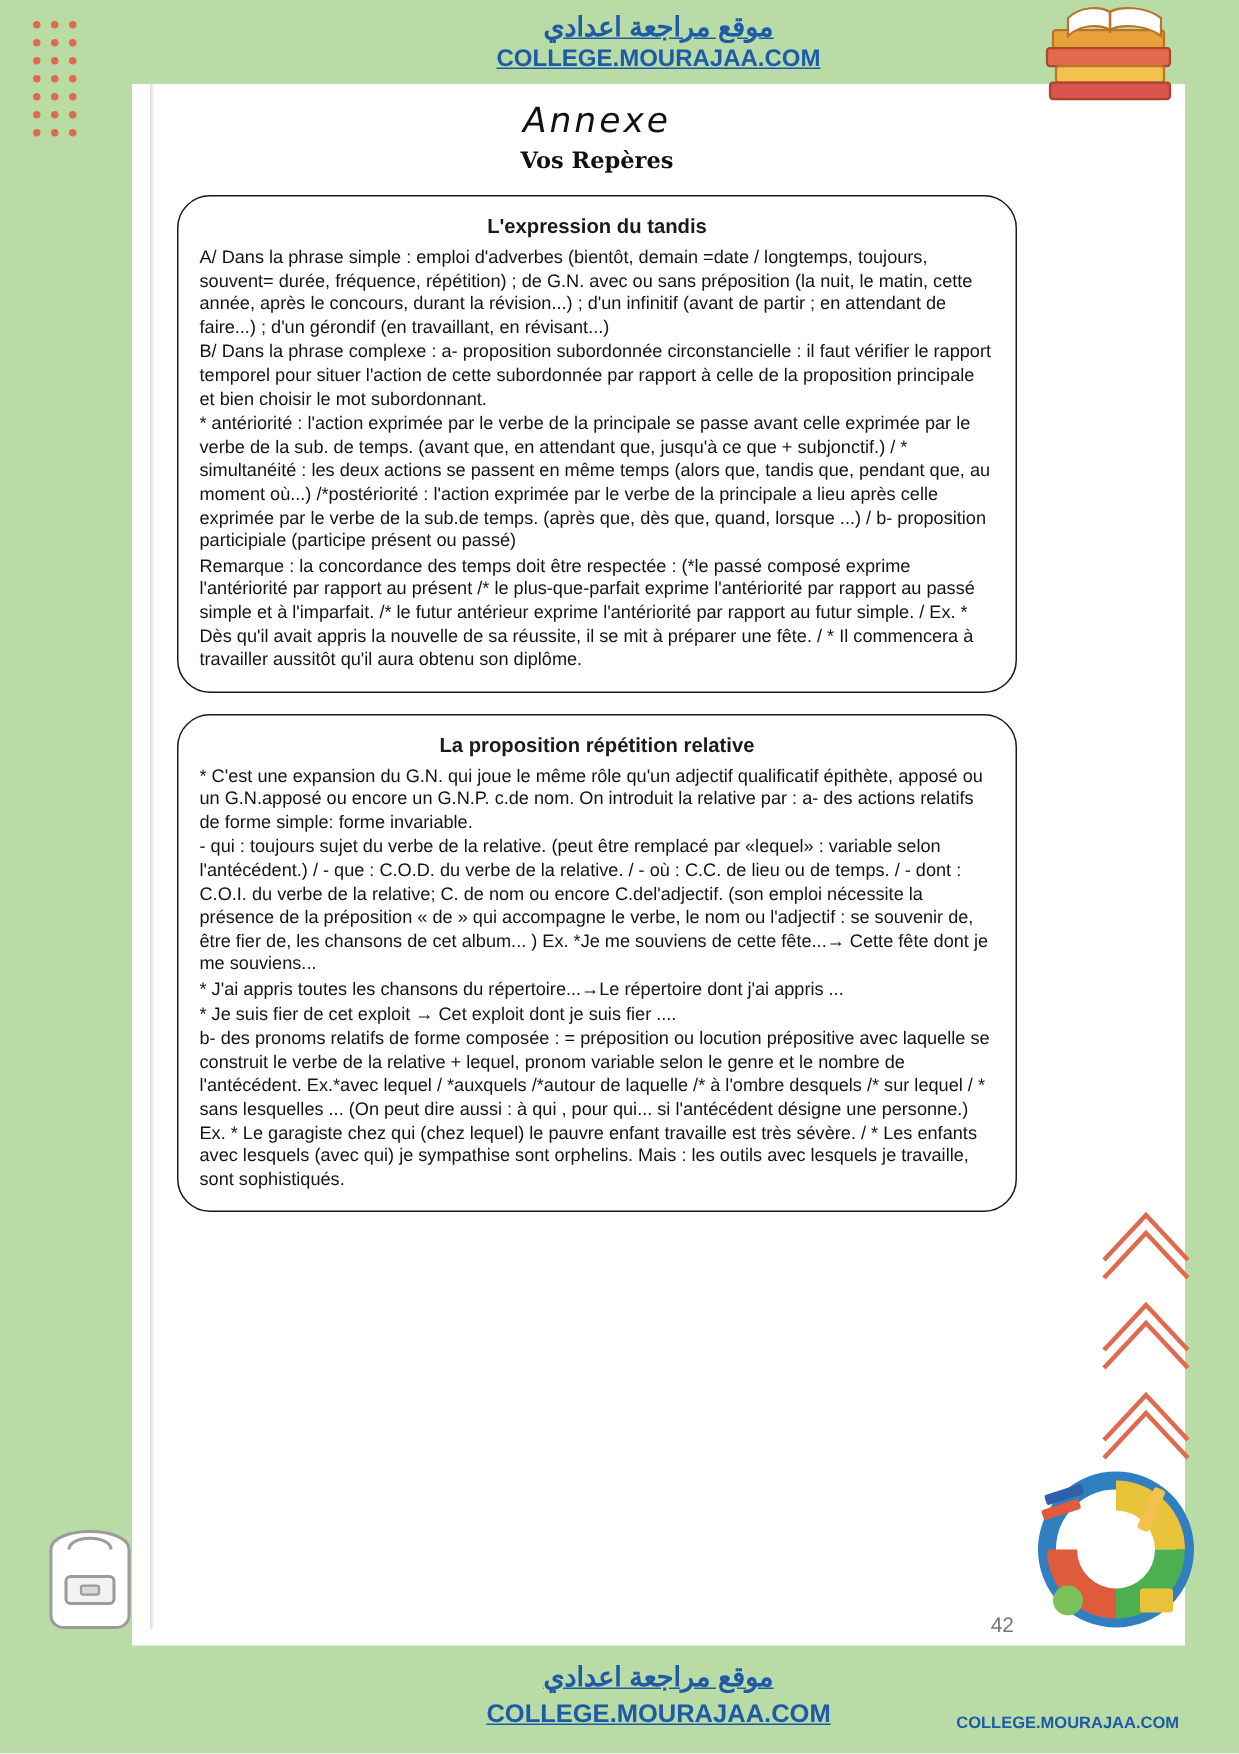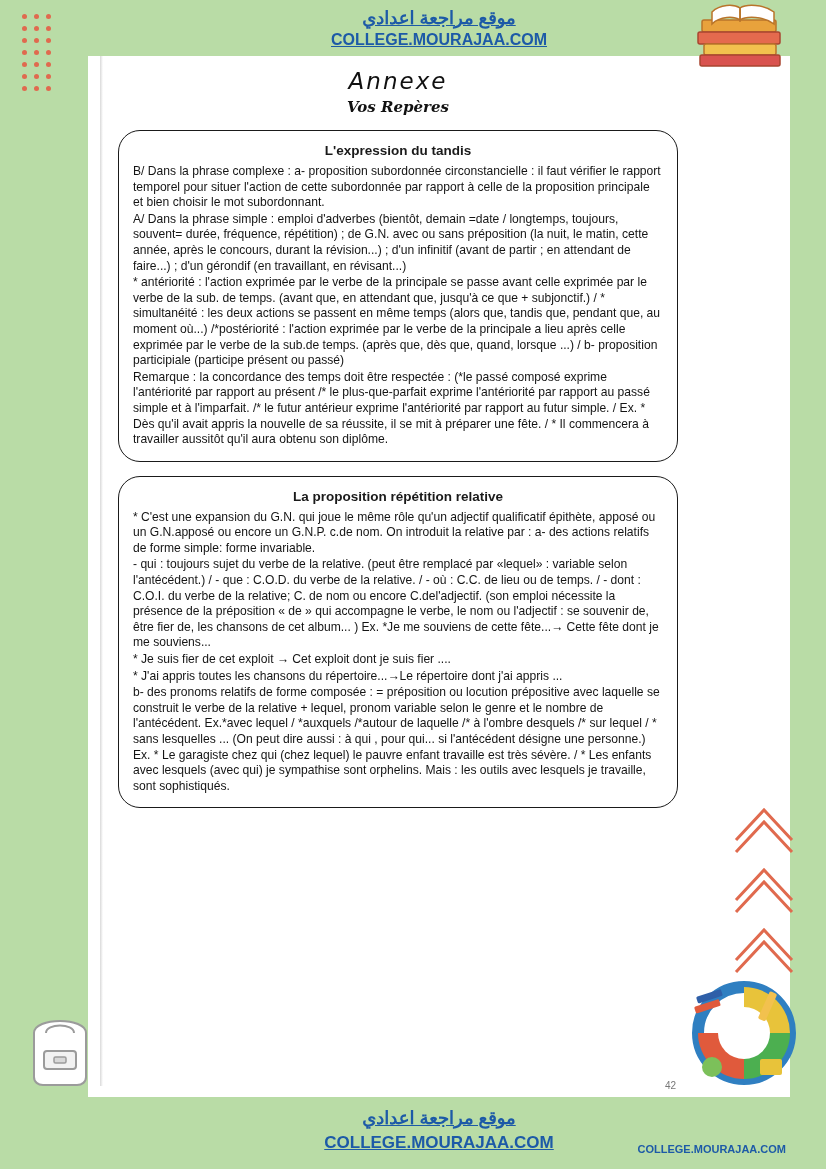--- a/index.html
+++ b/index.html
@@ -68,21 +68,21 @@
     content:"";position:absolute;left:0;top:0;bottom:0;width:3px;
     background:linear-gradient(90deg,#d9d9d9,rgba(255,255,255,0));
   }
   .doc-title{
     text-align:center;font-family:"DejaVu Sans", sans-serif;
     font-size:23px;letter-spacing:2px;font-style:italic;
     margin-top:12px;color:#111;
   }
   .doc-subtitle{
     text-align:center;font-family:"DejaVu Serif", serif;
-    font-size:15px;font-style:italic;font-weight:bold;margin-top:4px;color:#111;
+    font-size:15px;font-weight:bold;margin-top:4px;color:#111;
   }
   .doc-intro{
     margin:12px 14px 0 14px;font-size:12.5px;text-align:center;color:#161616;
   }
   .box{
     margin:14px 18px 0 18px;
     border:1.6px solid #1a1a1a;
     border-radius:22px;
     padding:10px 14px 12px 14px;
   }
@@ -93,21 +93,21 @@
     margin:0 0 1px 0;
     font-size:12.1px;line-height:15.6px;text-align:left;color:#141414;
   }
   
   .chev{position:absolute;right:26px;top:790px;width:70px;height:210px;}
   
   .circle-deco{position:absolute;right:24px;bottom:78px;width:116px;height:116px;}
   
   .backpack{position:absolute;left:14px;bottom:82px;width:92px;height:84px;}
   .pagenum{
-    position:absolute;right:150px;bottom:78px;font-size:10px;color:#777;
+    position:absolute;right:150px;bottom:78px;font-size:14px;color:#777;
   }
 </style>
 </head>
 <body>
 
 <div class="frame"></div>
 <div class="frame-inner-white"></div>
 
 <div class="dots">
   <span style="left:0px;top:0px"></span>
@@ -152,32 +152,32 @@
   </svg>
 </div>
 
 <div class="sheet">
 
   <div class="doc-title">Annexe</div>
   <div class="doc-subtitle">Vos Repères</div>
 
   <div class="box">
     <h3>L'expression du tandis</h3>
+    <p>A/ Dans la phrase simple : emploi d'adverbes (bientôt, demain =date / longtemps, toujours, souvent= durée, fréquence, répétition) ; de G.N. avec ou sans préposition (la nuit, le matin, cette année, après le concours, durant la révision...) ; d'un infinitif (avant de partir ; en attendant de faire...) ; d'un gérondif (en travaillant, en révisant...)</p>
     <p>B/ Dans la phrase complexe : a- proposition subordonnée circonstancielle : il faut vérifier le rapport temporel pour situer l'action de cette subordonnée par rapport à celle de la proposition principale et bien choisir le mot subordonnant.</p>
-    <p>A/ Dans la phrase simple : emploi d'adverbes (bientôt, demain =date / longtemps, toujours, souvent= durée, fréquence, répétition) ; de G.N. avec ou sans préposition (la nuit, le matin, cette année, après le concours, durant la révision...) ; d'un infinitif (avant de partir ; en attendant de faire...) ; d'un gérondif (en travaillant, en révisant...)</p>
     <p>* antériorité : l'action exprimée par le verbe de la principale se passe avant celle exprimée par le verbe de la sub. de temps. (avant que, en attendant que, jusqu'à ce que + subjonctif.) / * simultanéité : les deux actions se passent en même temps (alors que, tandis que, pendant que, au moment où...) /*postériorité : l'action exprimée par le verbe de la principale a lieu après celle exprimée par le verbe de la sub.de temps. (après que, dès que, quand, lorsque ...) / b- proposition participiale (participe présent ou passé)</p>
     <p>Remarque : la concordance des temps doit être respectée : (*le passé composé exprime l'antériorité par rapport au présent /* le plus-que-parfait exprime l'antériorité par rapport au passé simple et à l'imparfait. /* le futur antérieur exprime l'antériorité par rapport au futur simple. / Ex. * Dès qu'il avait appris la nouvelle de sa réussite, il se mit à préparer une fête. / * Il commencera à travailler aussitôt qu'il aura obtenu son diplôme.</p>
   </div>
 
   <div class="box">
     <h3>La proposition répétition relative</h3>
     <p>* C'est une expansion du G.N. qui joue le même rôle qu'un adjectif qualificatif épithète, apposé ou un G.N.apposé ou encore un G.N.P. c.de nom. On introduit la relative par : a- des actions relatifs de forme simple: forme invariable.</p>
     <p>- qui : toujours sujet du verbe de la relative. (peut être remplacé par «lequel» : variable selon l'antécédent.) / - que : C.O.D. du verbe de la relative. / - où : C.C. de lieu ou de temps. / - dont : C.O.I. du verbe de la relative; C. de nom ou encore C.del'adjectif. (son emploi nécessite la présence de la préposition « de » qui accompagne le verbe, le nom ou l'adjectif : se souvenir de, être fier de, les chansons de cet album... ) Ex. *Je me souviens de cette fête...→ Cette fête dont je me souviens...</p>
+    <p>* J'ai appris toutes les chansons du répertoire...→Le répertoire dont j'ai appris ...</p>
     <p>* Je suis fier de cet exploit → Cet exploit dont je suis fier ....</p>
-    <p>* J'ai appris toutes les chansons du répertoire...→Le répertoire dont j'ai appris ...</p>
     <p>b- des pronoms relatifs de forme composée : = préposition ou locution prépositive avec laquelle se construit le verbe de la relative + lequel, pronom variable selon le genre et le nombre de l'antécédent. Ex.*avec lequel / *auxquels /*autour de laquelle /* à l'ombre desquels /* sur lequel / * sans lesquelles ... (On peut dire aussi : à qui , pour qui... si l'antécédent désigne une personne.) Ex. * Le garagiste chez qui (chez lequel) le pauvre enfant travaille est très sévère. / * Les enfants avec lesquels (avec qui) je sympathise sont orphelins. Mais : les outils avec lesquels je travaille, sont sophistiqués.</p>
   </div>
 </div>
 
 <div class="pagenum">42</div>
 
 <div class="chev">
   <svg viewBox="0 0 70 210" width="70" height="210">
     <g fill="none" stroke="#e06a4e" stroke-width="3">
       <polyline points="6,50 34,20 62,50"></polyline>

